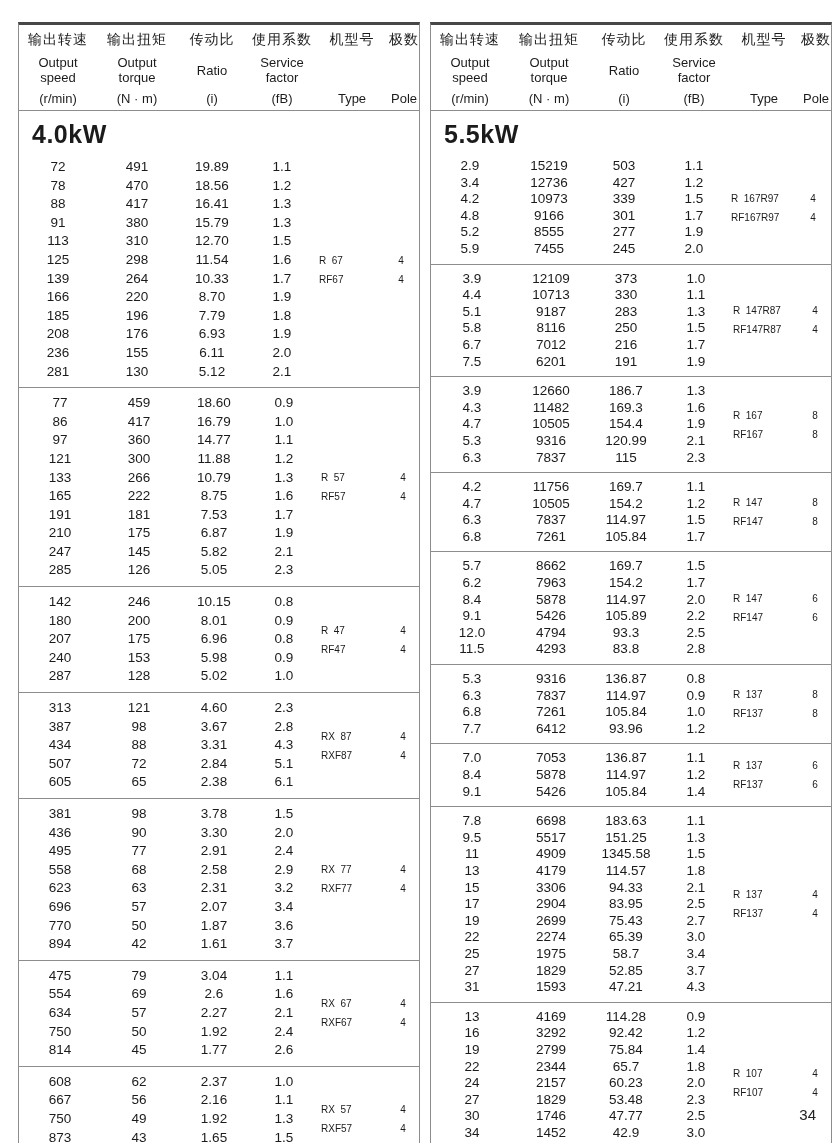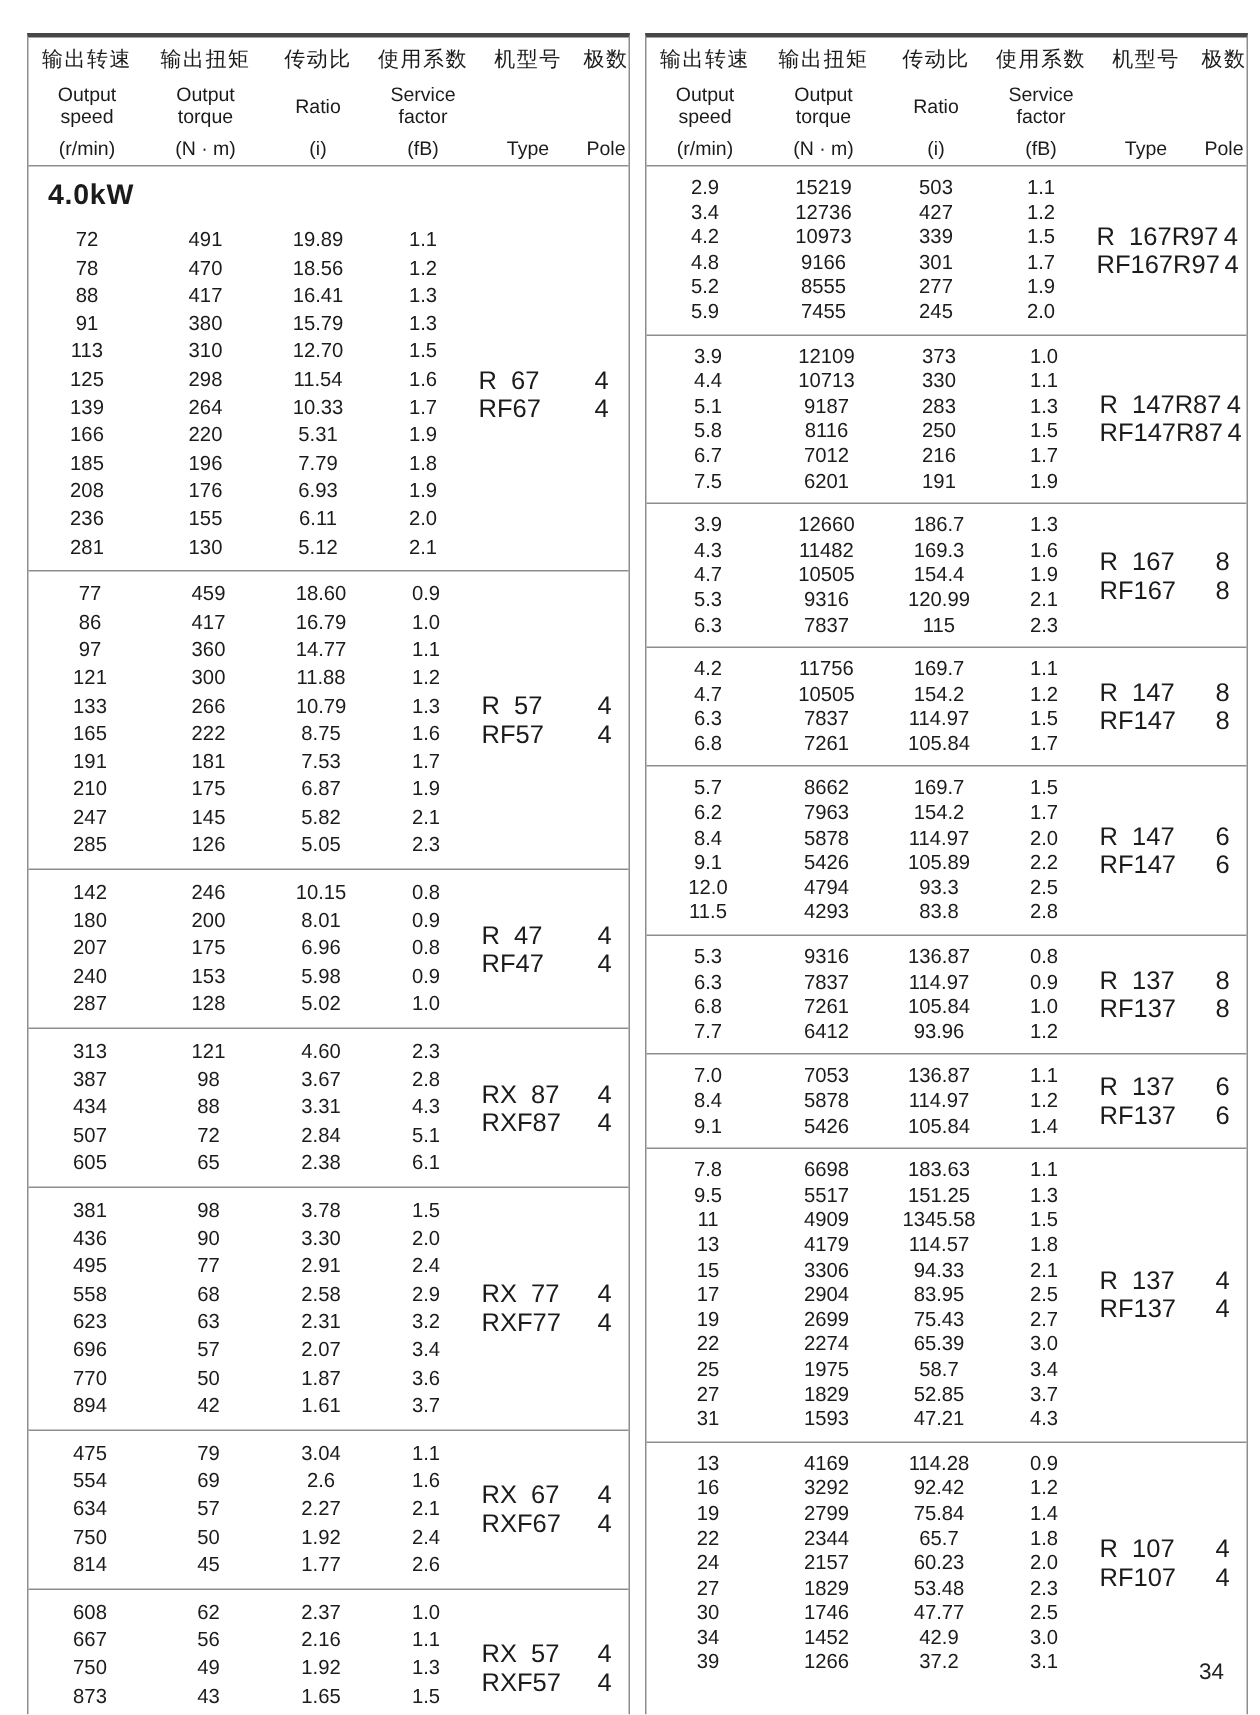--- a/index.html
+++ b/index.html
@@ -7,30 +7,30 @@
         font-family:"Liberation Sans",sans-serif;color:#1b1b1b;}
   .tables{position:absolute;left:18px;top:22px;display:flex;gap:10px;}
   .spec-table{width:400px;border-left:1px solid #8d8d8d;border-right:1px solid #8d8d8d;
         border-bottom:1px solid #8d8d8d;border-top:3px solid #474747;background:transparent;}
   .thead{display:grid;grid-template-columns:78px 80px 70px 70px 70px 34px;height:86px;
         border-bottom:1px solid #8d8d8d;padding:6px 0 4px 0;box-sizing:border-box;}
   .hcell{display:flex;flex-direction:column;justify-content:space-between;align-items:center;text-align:center;}
   .h-zh{font-size:14px;letter-spacing:1px;white-space:nowrap;}
   .h-en-line{font-size:13px;line-height:15px;}
   .h-unit{font-size:13px;}
-  .ttitle{font-size:19px;font-weight:bold;padding:9px 0 3px 13px;letter-spacing:0.5px;}
+  .ttitle{font-size:25px;font-weight:bold;padding:9px 0 3px 13px;letter-spacing:0.5px;}
   .group{display:flex;padding:6px 0;}
   .group + .group{border-top:1px solid #8d8d8d;justify-content:flex-end;}
   .nums{width:298px;}
   .row{display:grid;grid-template-columns:78px 80px 70px 70px;}
   .cell{text-align:center;font-size:13.5px;line-height:var(--lh,17px);white-space:nowrap;}
   .spec-table.t0{--lh:18.6px;}
   .spec-table.t1{--lh:16.6px;}
   .types{width:100px;display:flex;flex-direction:column;justify-content:center;}
-  .tline{display:flex;align-items:center;line-height:19px;font-size:17px;}
+  .tline{display:flex;align-items:center;line-height:19px;font-size:10px;}
   .type{white-space:pre;flex:1;text-align:left;padding-left:2px;}
   .pole{width:32px;text-align:center;}
   
   .watermark{position:absolute;left:318px;top:518px;width:280px;height:104px;pointer-events:none;z-index:5;}
   .wm-logo{position:absolute;left:4px;top:6px;width:98px;height:98px;opacity:0.85;}
   .wm-zh{position:absolute;left:64px;top:14px;font-size:50px;font-weight:bold;
         color:rgba(122,122,132,0.62);letter-spacing:3px;white-space:nowrap;
         font-family:"Liberation Sans",sans-serif;}
   .wm-reg{font-size:20px;vertical-align:28px;font-weight:normal;color:rgba(122,122,132,0.62);}
   .wm-en{position:absolute;left:62px;top:72px;font-size:17px;color:rgba(148,163,184,0.85);
@@ -128,21 +128,21 @@
               </div>
               <div class="row">
                 <span class="cell">139</span>
                 <span class="cell">264</span>
                 <span class="cell">10.33</span>
                 <span class="cell">1.7</span>
               </div>
               <div class="row">
                 <span class="cell">166</span>
                 <span class="cell">220</span>
-                <span class="cell">5.31</span>
+                <span class="cell">8.70</span>
                 <span class="cell">1.9</span>
               </div>
               <div class="row">
                 <span class="cell">185</span>
                 <span class="cell">196</span>
                 <span class="cell">7.79</span>
                 <span class="cell">1.8</span>
               </div>
               <div class="row">
                 <span class="cell">208</span>
@@ -526,20 +526,21 @@
             <div class="h-en"></div>
             <div class="h-unit">Type</div>
           </div>
           <div class="hcell">
             <div class="h-zh">极数</div>
             <div class="h-en"></div>
             <div class="h-unit">Pole</div>
           </div>
         </div>
         <div class="tbody">
+          <div class="ttitle">5.5kW</div>
           <div class="group">
             <div class="nums">
               <div class="row">
                 <span class="cell">2.9</span>
                 <span class="cell">15219</span>
                 <span class="cell">503</span>
                 <span class="cell">1.1</span>
               </div>
               <div class="row">
                 <span class="cell">3.4</span>

